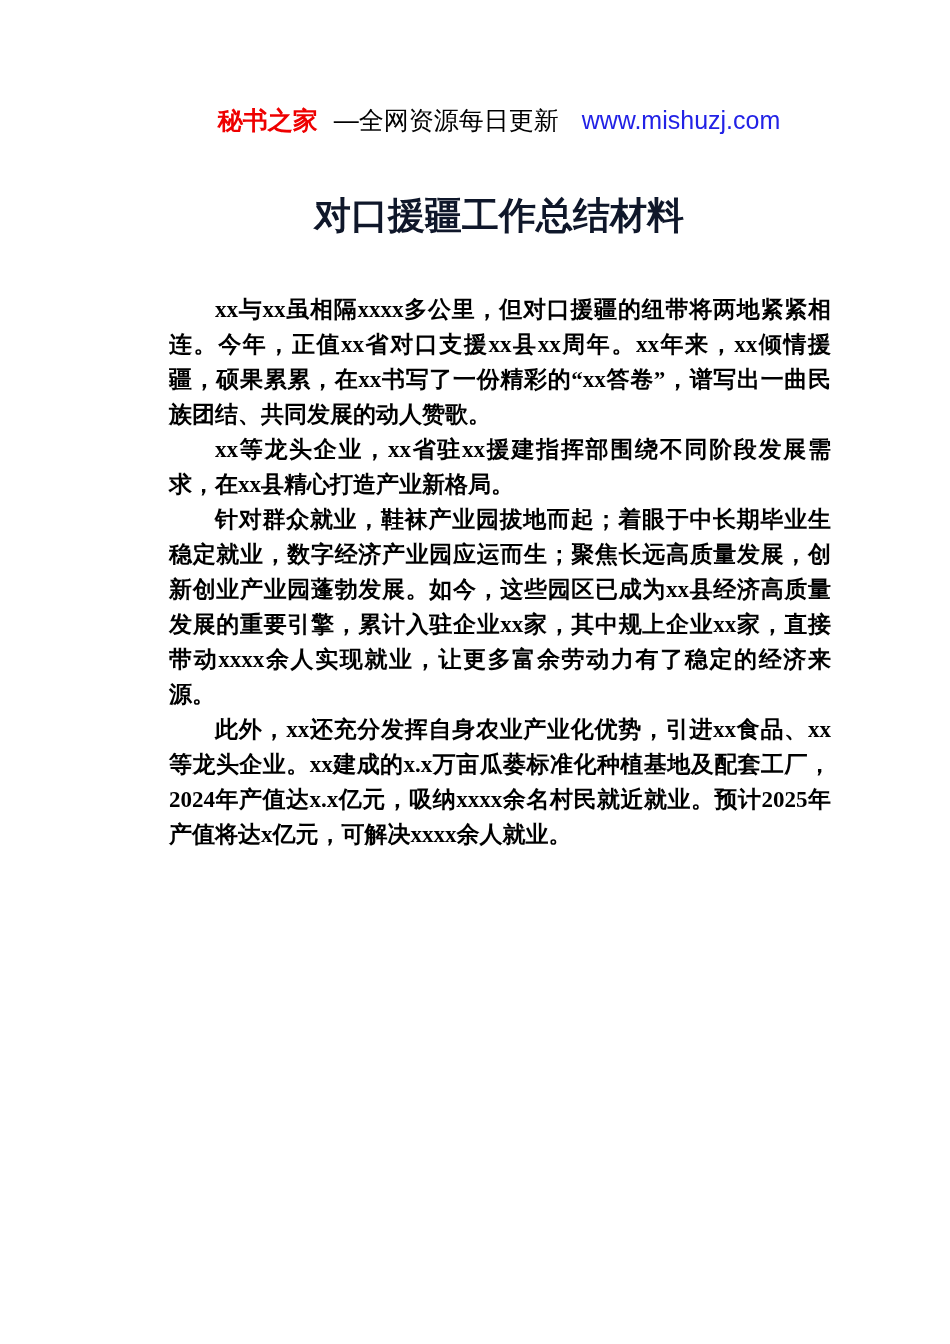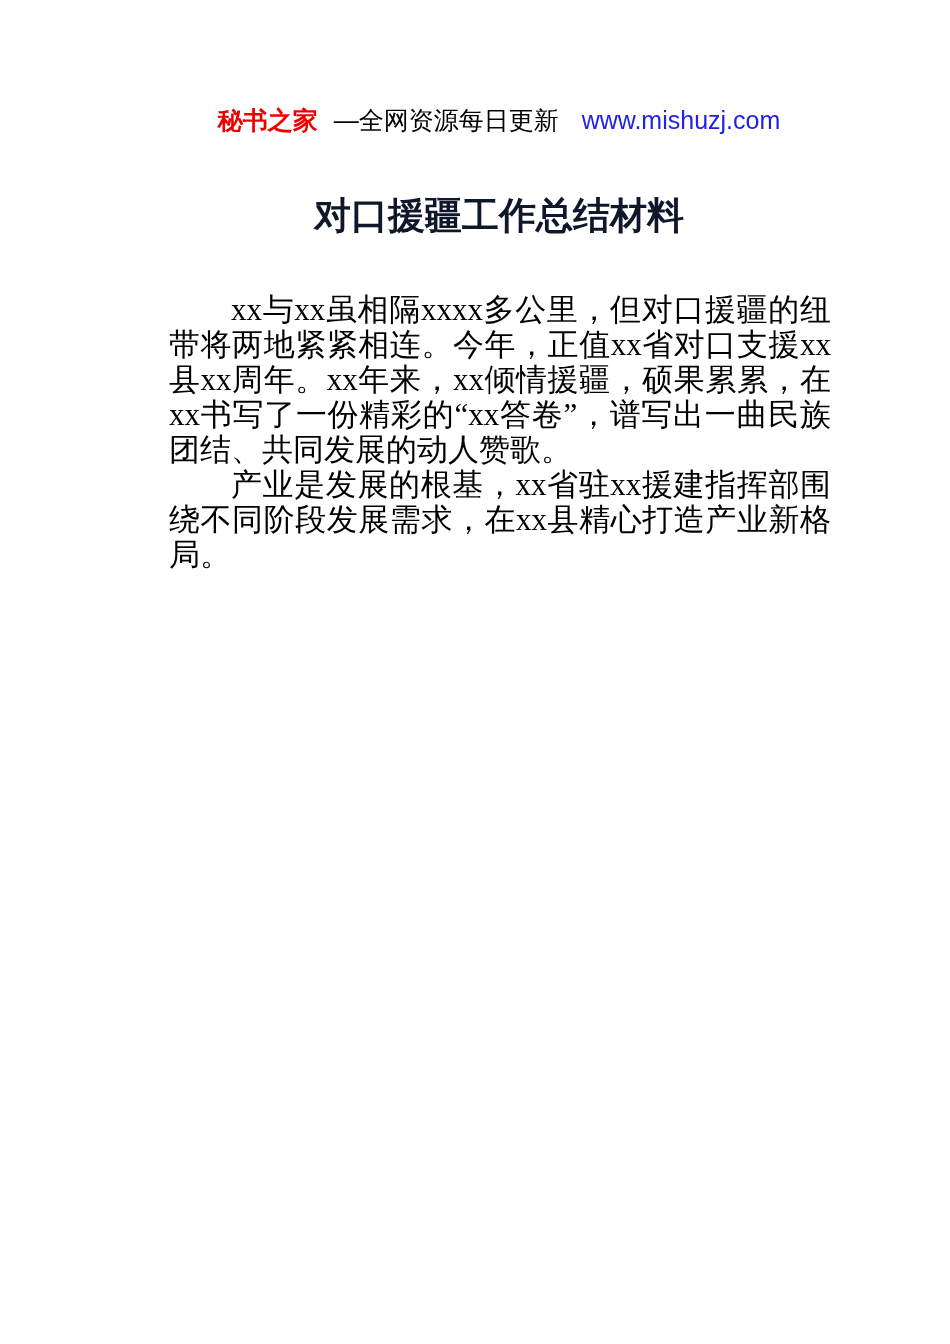--- a/index.html
+++ b/index.html
@@ -48,25 +48,26 @@
     font-size: 37px;
     line-height: 48px;
     letter-spacing: 0px;
     color: #0f172a;
   }
   
   .content {
     margin-top: 52px;
     margin-left: 145px;
     width: 662px;
-    font-size: 31px;
+    font-size: 23px;
     line-height: 35px;
     text-align: justify;
     text-justify: inter-ideograph;
     color: #000000;
+    font-weight: bold;
   }
   .content p {
     text-indent: 2em;
     margin: 0;
   }
   .content p.heading {
     
     text-indent: 2em;
   }
 </style>
@@ -76,16 +77,18 @@
 <div class="page">
 
   <div class="site-header">
     <span class="brand">秘书之家</span><span class="tagline">—全网资源每日更新 </span><a class="url" href="#">www.mishuzj.com</a>
   </div>
 
   <h1 class="doc-title">对口援疆工作总结材料</h1>
 
   <div class="content">
     <p>xx与xx虽相隔xxxx多公里，但对口援疆的纽带将两地紧紧相连。今年，正值xx省对口支援xx县xx周年。xx年来，xx倾情援疆，硕果累累，在xx书写了一份精彩的“xx答卷”，谱写出一曲民族团结、共同发展的动人赞歌。</p>
-    <p>产业是发展的根基，xx省驻xx援建指挥部围绕不同阶段发展需求，在xx县精心打造产业新格局。</p>
+    <p>xx等龙头企业，xx省驻xx援建指挥部围绕不同阶段发展需求，在xx县精心打造产业新格局。</p>
+    <p>针对群众就业，鞋袜产业园拔地而起；着眼于中长期毕业生稳定就业，数字经济产业园应运而生；聚焦长远高质量发展，创新创业产业园蓬勃发展。如今，这些园区已成为xx县经济高质量发展的重要引擎，累计入驻企业xx家，其中规上企业xx家，直接带动xxxx余人实现就业，让更多富余劳动力有了稳定的经济来源。</p>
+    <p>此外，xx还充分发挥自身农业产业化优势，引进xx食品、xx等龙头企业。xx建成的x.x万亩瓜蒌标准化种植基地及配套工厂，2024年产值达x.x亿元，吸纳xxxx余名村民就近就业。预计2025年产值将达x亿元，可解决xxxx余人就业。</p>
   </div>
 
 </div>
 
 </body></html>

